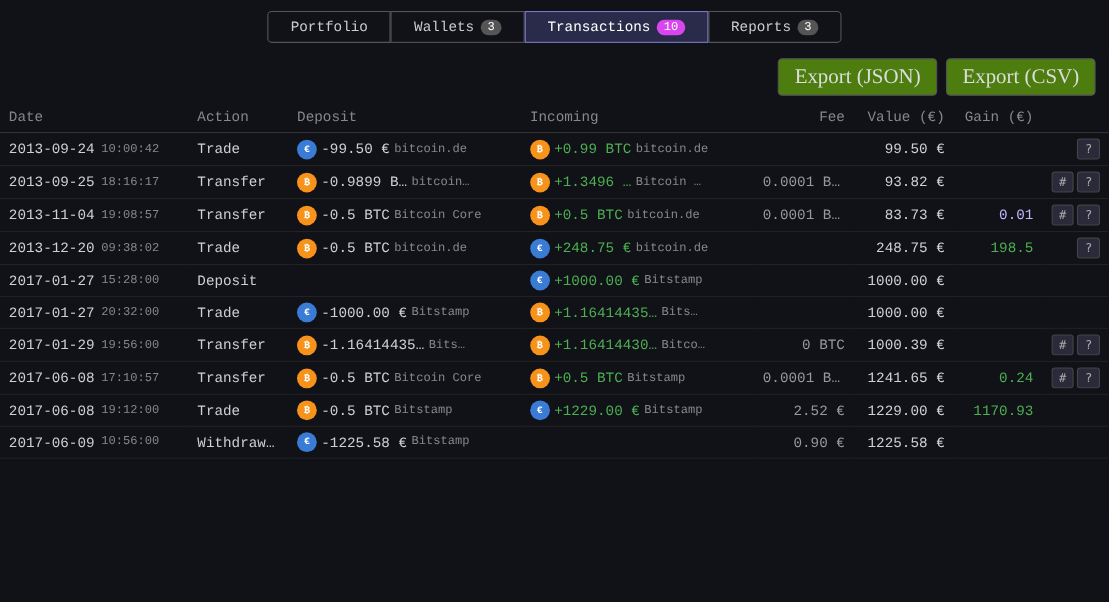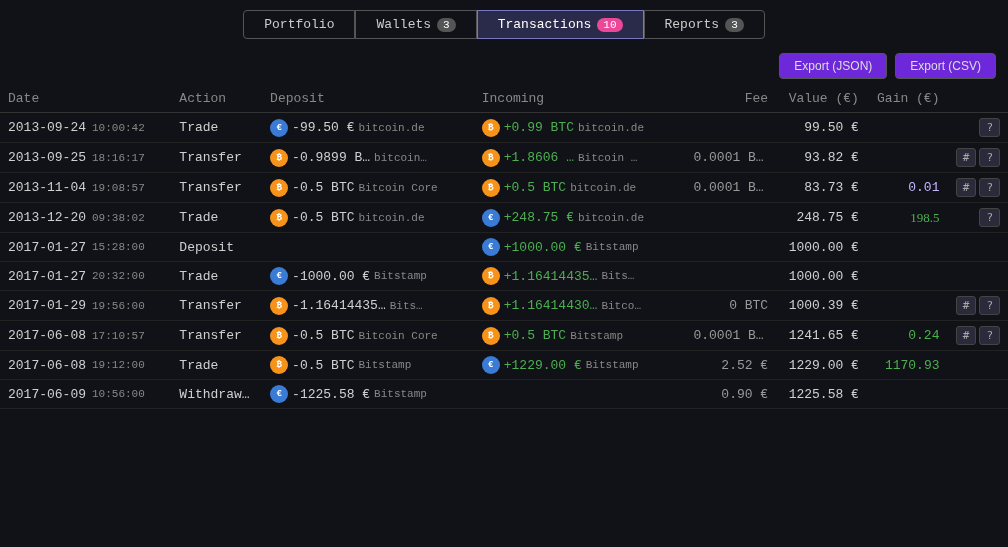--- a/index.html
+++ b/index.html
@@ -62,40 +62,40 @@
       background: #555;
       color: #fff;
       border-radius: 10px;
       padding: 1px 6px;
       font-size: 11px;
       min-width: 18px;
       text-align: center;
     }
 
     .tab-btn.active .tab-badge {
-      background: #ec4899;
+      background: #d946ef;
     }
 
     
     .toolbar {
       display: flex;
       justify-content: flex-end;
       padding: 6px 12px;
       gap: 8px;
     }
 
     .export-btn {
-      background: #6d28d9;
+      background: #4d7c0f;
       border: 1px solid #555;
       color: #ddd;
       padding: 5px 14px;
       border-radius: 4px;
       cursor: pointer;
-      font-family: Liberation Sans, sans-serif;
-      font-size: 12px;
+      font-family: Liberation Serif, serif;
+      font-size: 19px;
     }
 
     
     .table-container {
       flex: 1;
       overflow: auto;
       padding: 0 0 0 0;
     }
 
     table {
@@ -290,21 +290,21 @@
             <td class="col-outgoing">
               <div class="outgoing-cell">
                 <span class="coin-icon coin-btc">₿</span>
                 <span>-0.9899 B…</span>
                 <span class="source-label">bitcoin…</span>
               </div>
             </td>
             <td class="col-incoming">
               <div class="incoming-cell">
                 <span class="coin-icon coin-btc">₿</span>
-                <span style="color: rgb(76, 175, 80);">+1.8606 …</span>
+                <span style="color: rgb(76, 175, 80);">+1.3496 …</span>
                 <span class="source-label">Bitcoin …</span>
               </div>
             </td>
             <td class="col-fee right fee-cell">0.0001 BTC</td>
             <td class="col-value value-cell right">93.82 €</td>
             <td class="col-gain right"></td>
             <td class="col-actions">
               <div class="action-btns">
                 <button class="row-action-btn">#</button>
                 <button class="row-action-btn">?</button>
@@ -360,21 +360,21 @@
             </td>
             <td class="col-incoming">
               <div class="incoming-cell">
                 <span class="coin-icon coin-eur">€</span>
                 <span style="color: rgb(76, 175, 80);">+248.75 €</span>
                 <span class="source-label">bitcoin.de</span>
               </div>
             </td>
             <td class="col-fee right fee-cell"></td>
             <td class="col-value value-cell right">248.75 €</td>
-            <td class="col-gain right" style="color: rgb(76, 175, 80); font-family: Liberation Serif, serif;">198.5</td>
+            <td class="col-gain right" style="color: rgb(76, 175, 80);">198.5</td>
             <td class="col-actions">
               <div class="action-btns">
                 <button class="row-action-btn">?</button>
               </div>
             </td>
           </tr>
           <tr>
             <td class="col-date">
               <div class="date-cell">
                 <span class="date-text">2017-01-27</span>

